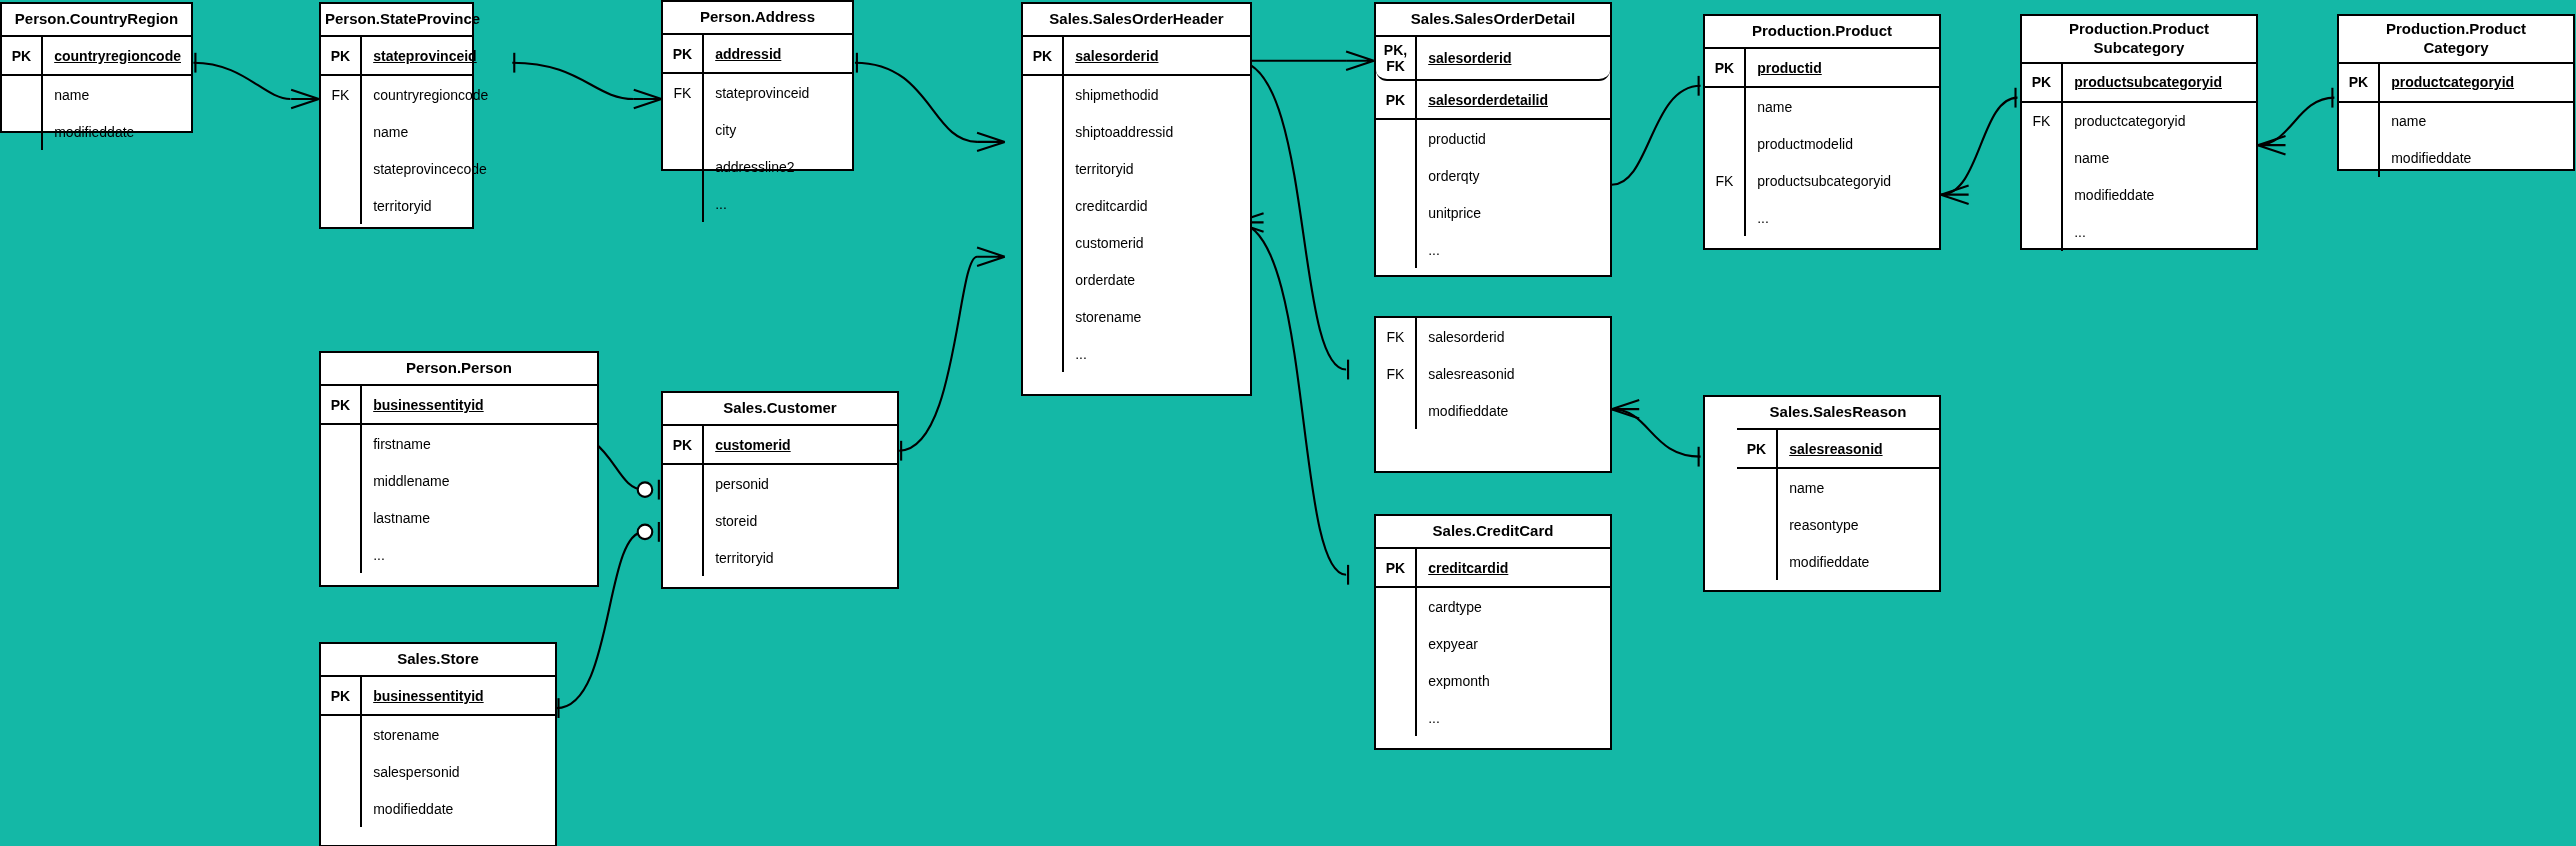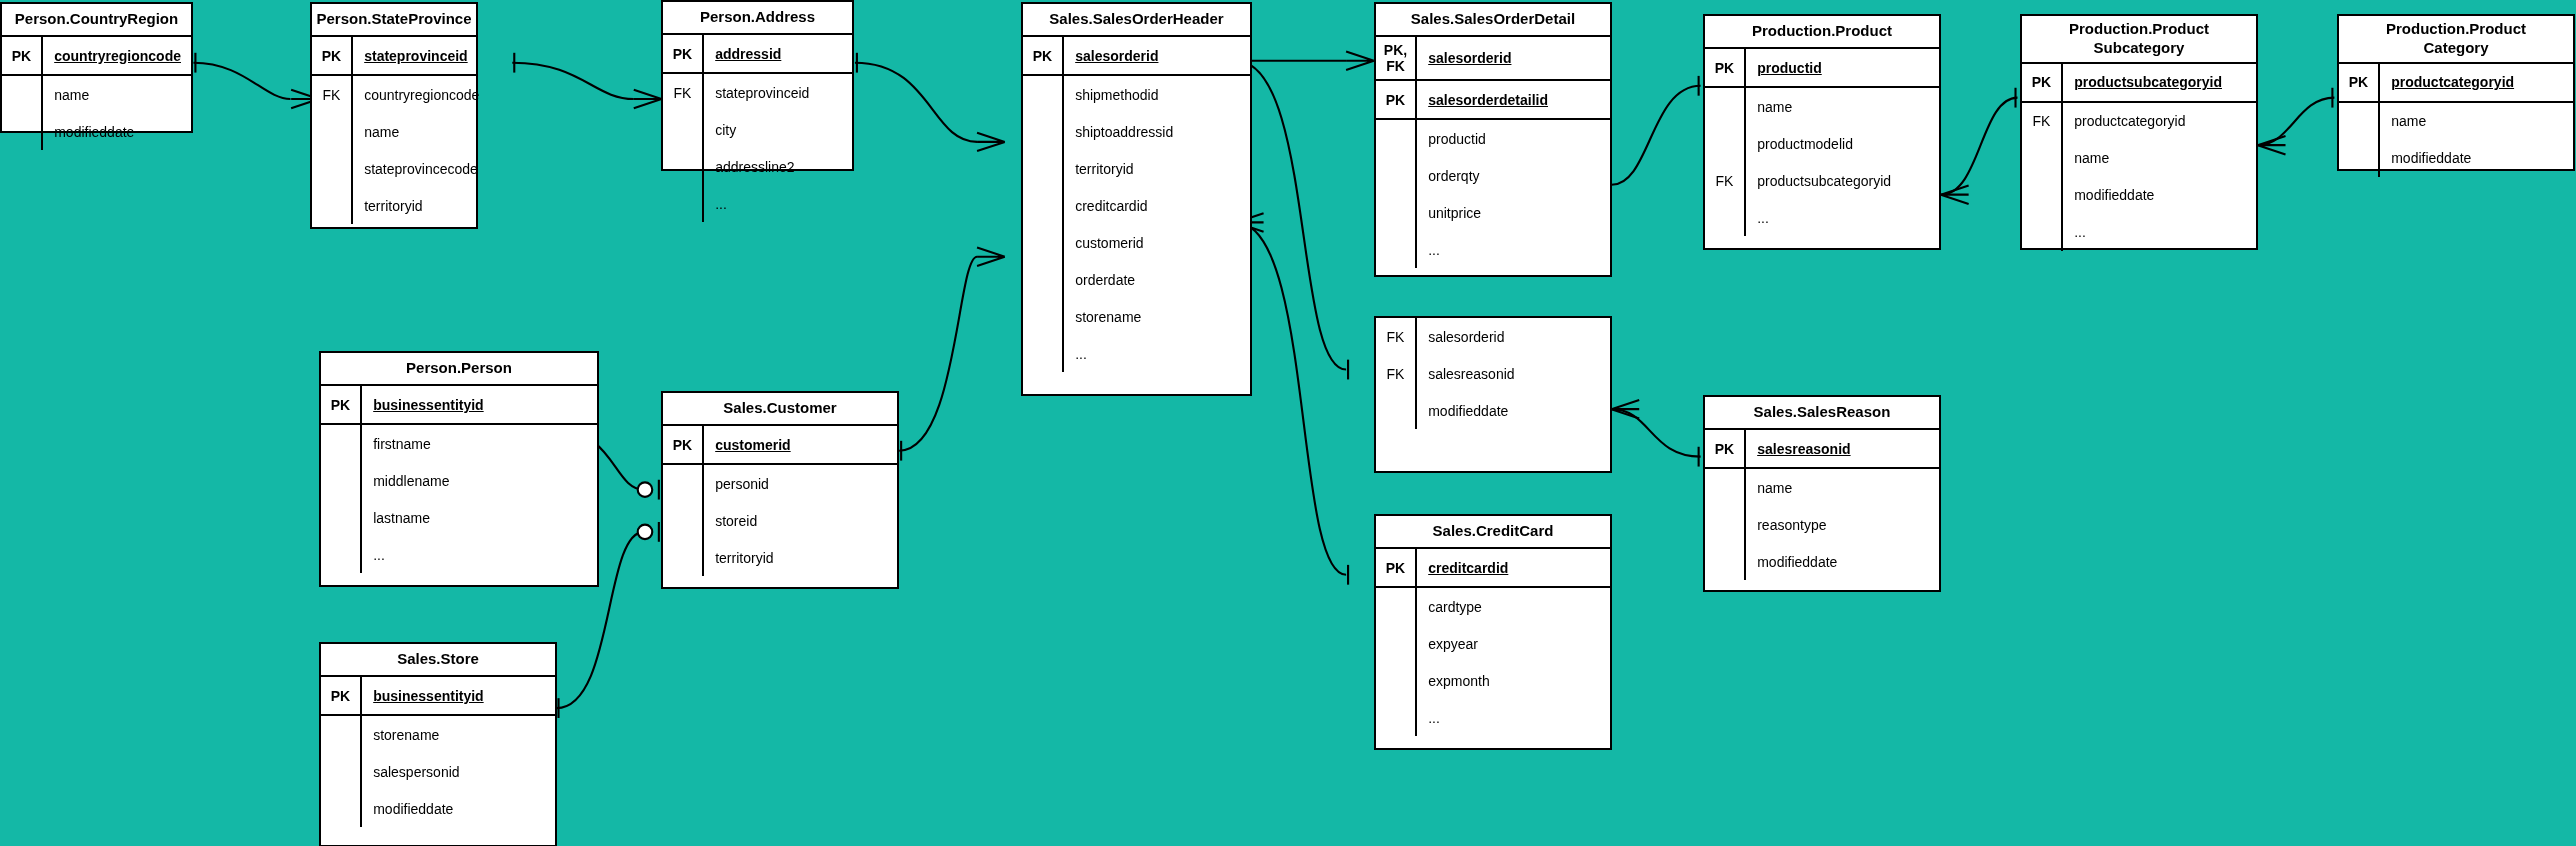--- a/index.html
+++ b/index.html
@@ -154,21 +154,21 @@
         <div class="key-cell"></div>
         <div class="name-cell">name</div>
       </div>
       <div class="attr-row">
         <div class="key-cell"></div>
         <div class="name-cell">modifieddate</div>
       </div>
     </div>
   </div>
 
-  <div class="entity" style="left:310px; top:2px; width:168px; height:227px;">
+  <div class="entity" style="left:319px; top:2px; width:155px; height:227px;">
     <div class="ent-title">Person.StateProvince</div>
     <div class="attr-group grp-keys">
       <div class="attr-row">
         <div class="key-cell bold">PK</div>
         <div class="name-cell pk">stateprovinceid</div>
       </div>
     </div>
     <div class="attr-group">
       <div class="attr-row">
         <div class="key-cell">FK</div>
@@ -257,21 +257,21 @@
       <div class="attr-row">
         <div class="key-cell"></div>
         <div class="name-cell">...</div>
       </div>
     </div>
   </div>
 
   <div class="entity" style="left:1374px; top:2px; width:238px; height:275px;">
     <div class="ent-title">Sales.SalesOrderDetail</div>
     <div class="attr-group grp-keys">
-      <div class="attr-row" style="min-height:42px;">
+      <div class="attr-row" style="min-height:42px;border-radius:11px;">
         <div class="key-cell multiline">PK,
 FK</div>
         <div class="name-cell pk">salesorderid</div>
       </div>
       <div class="attr-row">
         <div class="key-cell bold">PK</div>
         <div class="name-cell pk">salesorderdetailid</div>
       </div>
     </div>
     <div class="attr-group">
@@ -462,21 +462,21 @@
         <div class="key-cell">FK</div>
         <div class="name-cell">salesreasonid</div>
       </div>
       <div class="attr-row">
         <div class="key-cell"></div>
         <div class="name-cell">modifieddate</div>
       </div>
     </div>
   </div>
 
-  <div class="entity" style="left:1703px; top:395px; width:238px; height:197px;">
+  <div class="entity" style="left:1703px; top:395px; width:238px; height:197px;padding-left:32px;">
     <div class="ent-title">Sales.SalesReason</div>
     <div class="attr-group grp-keys">
       <div class="attr-row">
         <div class="key-cell bold">PK</div>
         <div class="name-cell pk">salesreasonid</div>
       </div>
     </div>
     <div class="attr-group">
       <div class="attr-row">
         <div class="key-cell"></div>

